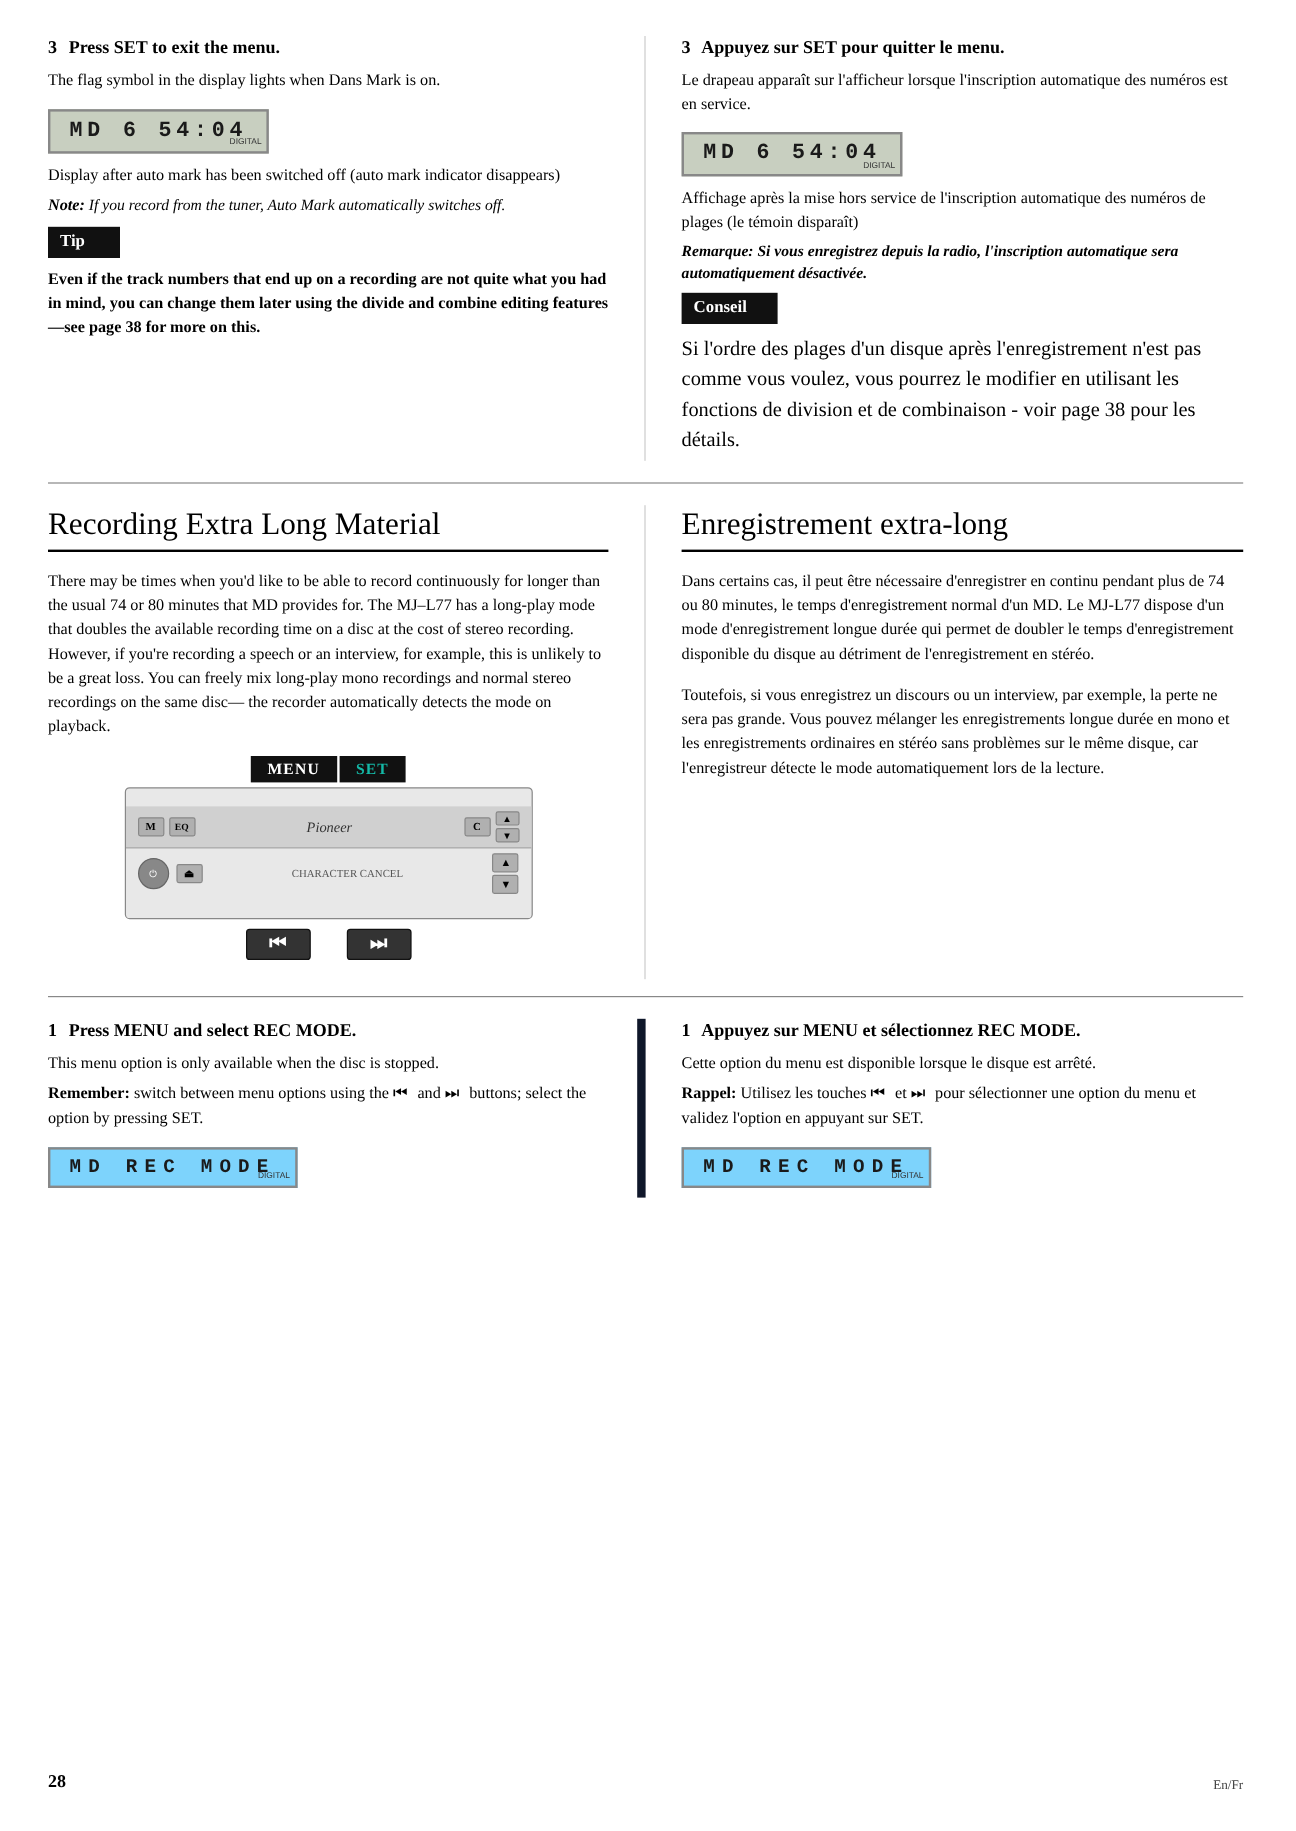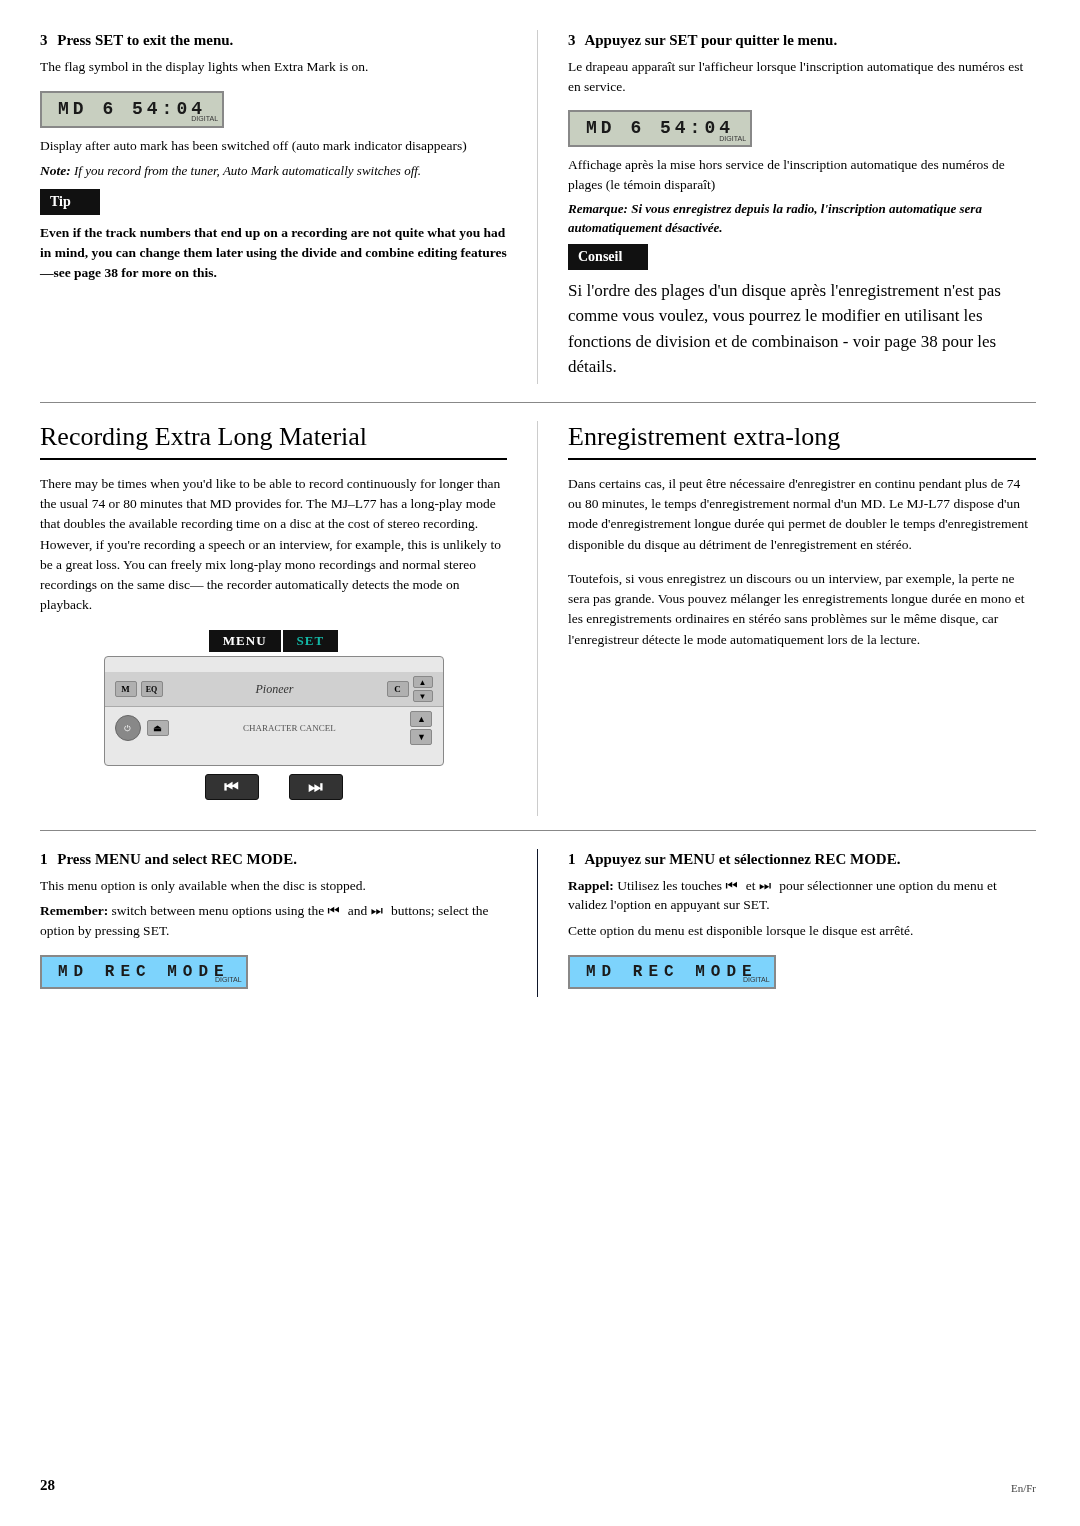--- a/index.html
+++ b/index.html
@@ -291,21 +291,21 @@
       display: flex;
       flex-direction: row;
       border-top: 1px solid #888;
       padding-top: 18px;
       margin-top: 14px;
     }
 
     .bot-left {
       width: 50%;
       padding-right: 14px;
-      border-right: 1px solid #0f172a;
+      border-right: 7px solid #0f172a;
     }
 
     .bot-right {
       width: 50%;
       padding-left: 30px;
     }
 
     .sub-heading-num {
       font-size: 15px;
       font-weight: bold;
@@ -388,21 +388,21 @@
 
 <div class="page">
 
   <div class="top-section">
 
     <div class="left-col">
       <div class="section-heading">
         <span style="margin-right:6px;">3</span>
         <span>Press SET to exit the menu.</span>
       </div>
-      <div class="body-text">The flag symbol in the display lights when Extra Mark is on.</div>
+      <div class="body-text">The flag symbol in the display lights when Dans Mark is on.</div>
       <div>
         <div class="lcd-display">
           <span>MD    6    54:04</span>
           <span class="digital-badge">DIGITAL</span>
         </div>
       </div>
       <div class="body-text">Display after auto mark has been switched off (auto mark indicator disappears)</div>
 
       <div class="italic-note">
         <span class="bold-note">Note:</span>
@@ -517,29 +517,29 @@
           <span class="digital-badge">DIGITAL</span>
         </div>
       </div>
     </div>
 
     <div class="bot-right">
       <div class="sub-heading-num">
         <span style="margin-right:6px;">1</span>
         <span>Appuyez sur MENU et sélectionnez REC MODE.</span>
       </div>
+      <div class="body-text">Cette option du menu est disponible lorsque le disque est arrêté.</div>
       <div class="body-text">
         <span class="rappel-label">Rappel:</span>
         <span>Utilisez les touches</span>
         <span style="font-family:monospace;"> ⏮ </span>
         <span>et</span>
         <span style="font-family:monospace;"> ⏭ </span>
         <span>pour sélectionner une option du menu et validez l'option en appuyant sur SET.</span>
       </div>
-      <div class="body-text">Cette option du menu est disponible lorsque le disque est arrêté.</div>
       <div>
         <div class="lcd-rec">
           <span>MD   REC MODE</span>
           <span class="digital-badge">DIGITAL</span>
         </div>
       </div>
     </div>
   </div>
 
   <div class="page-number-row">

